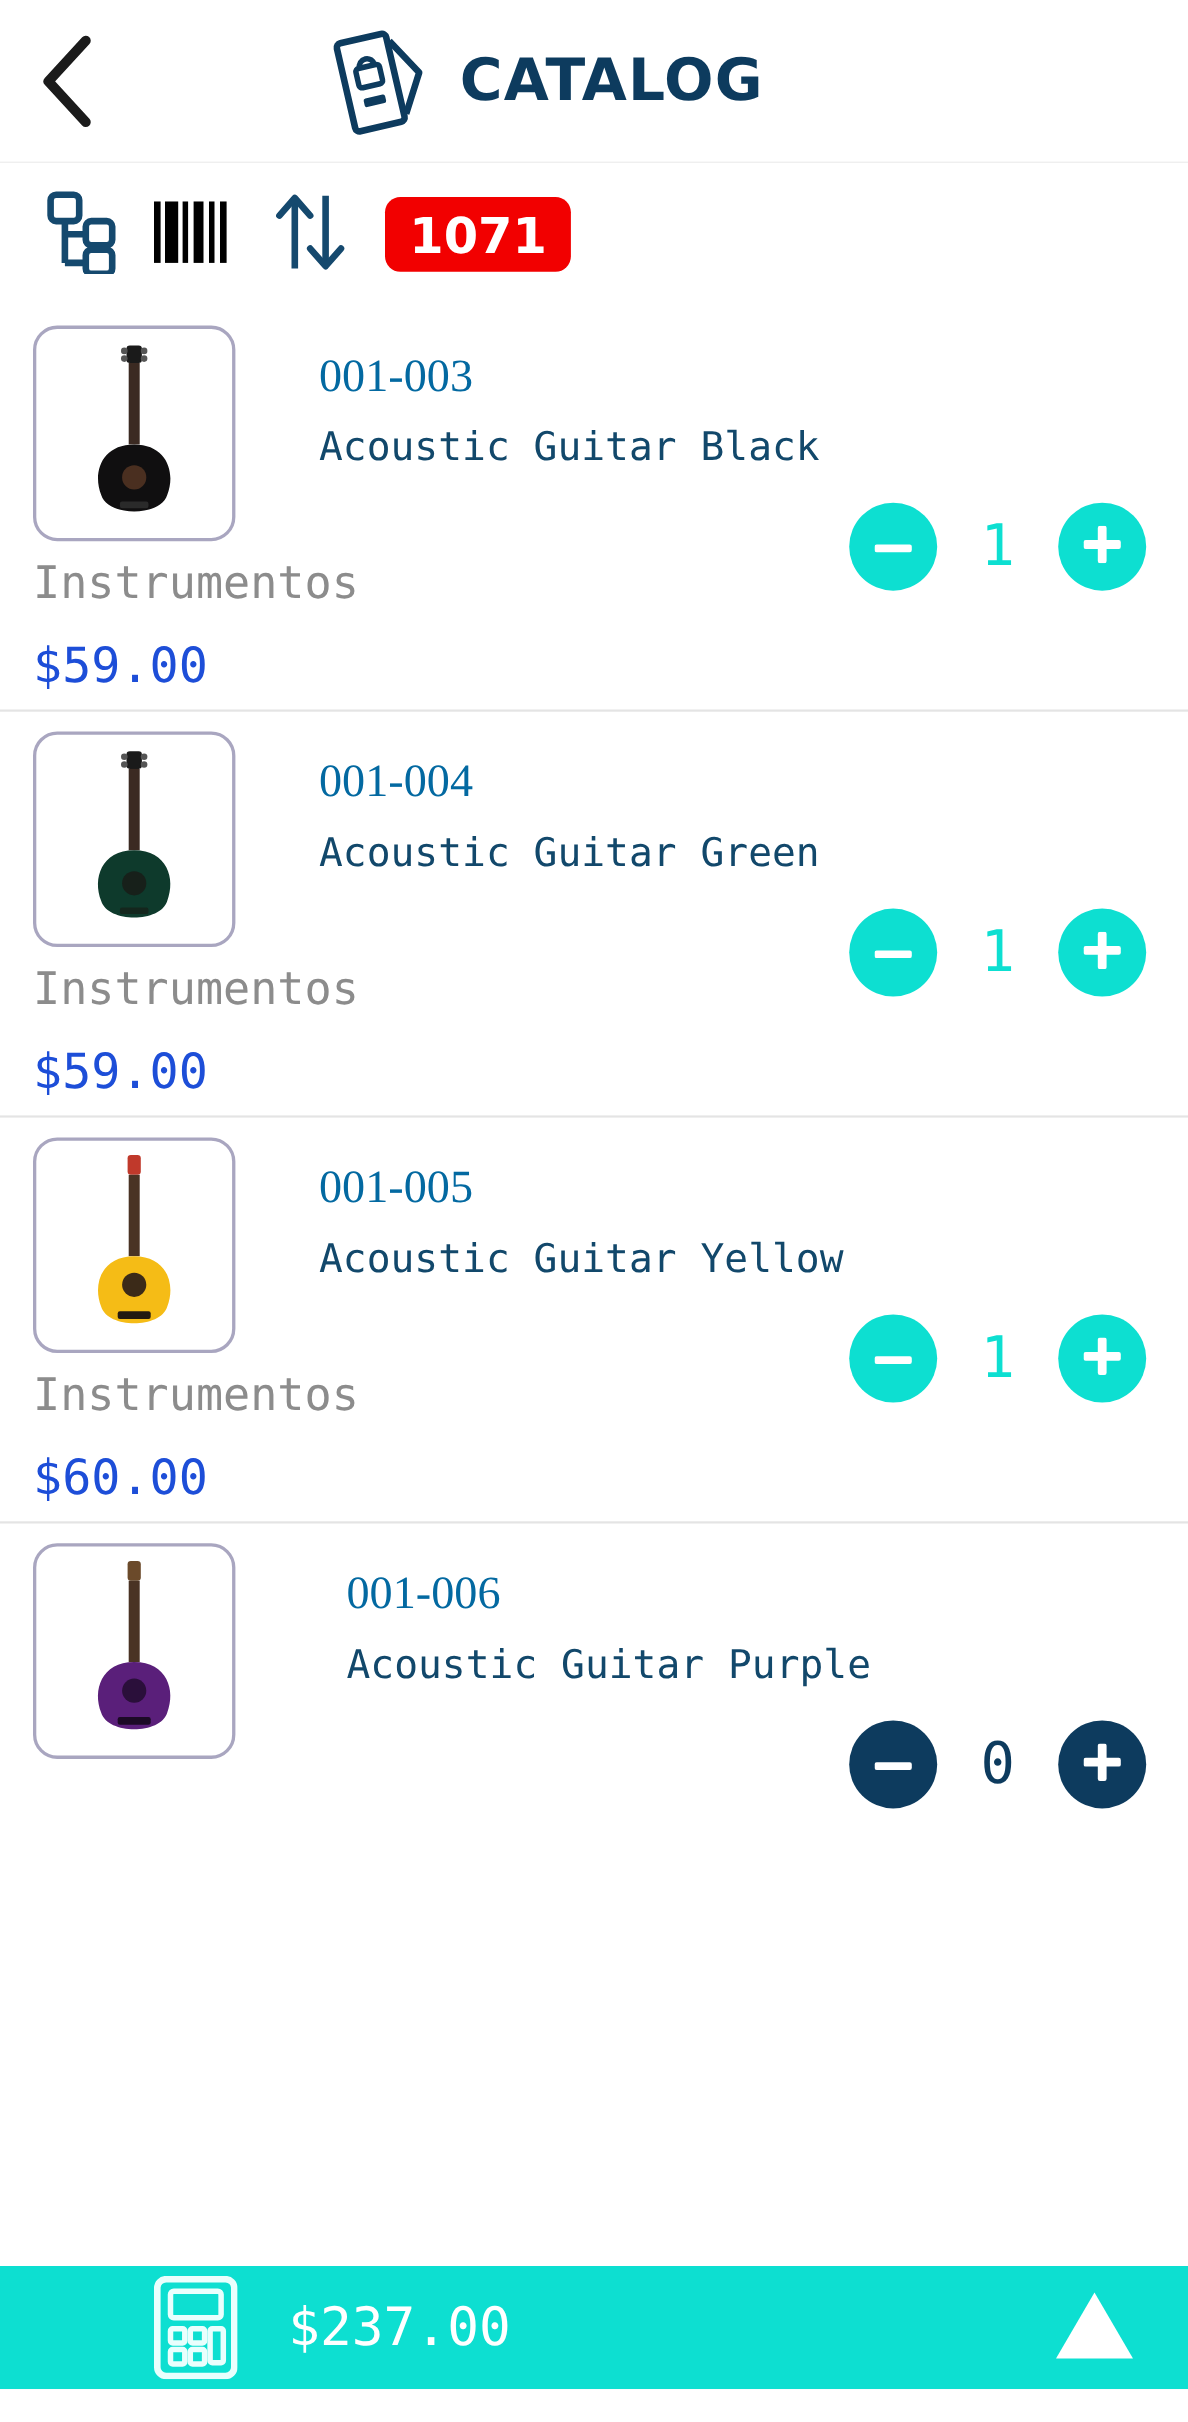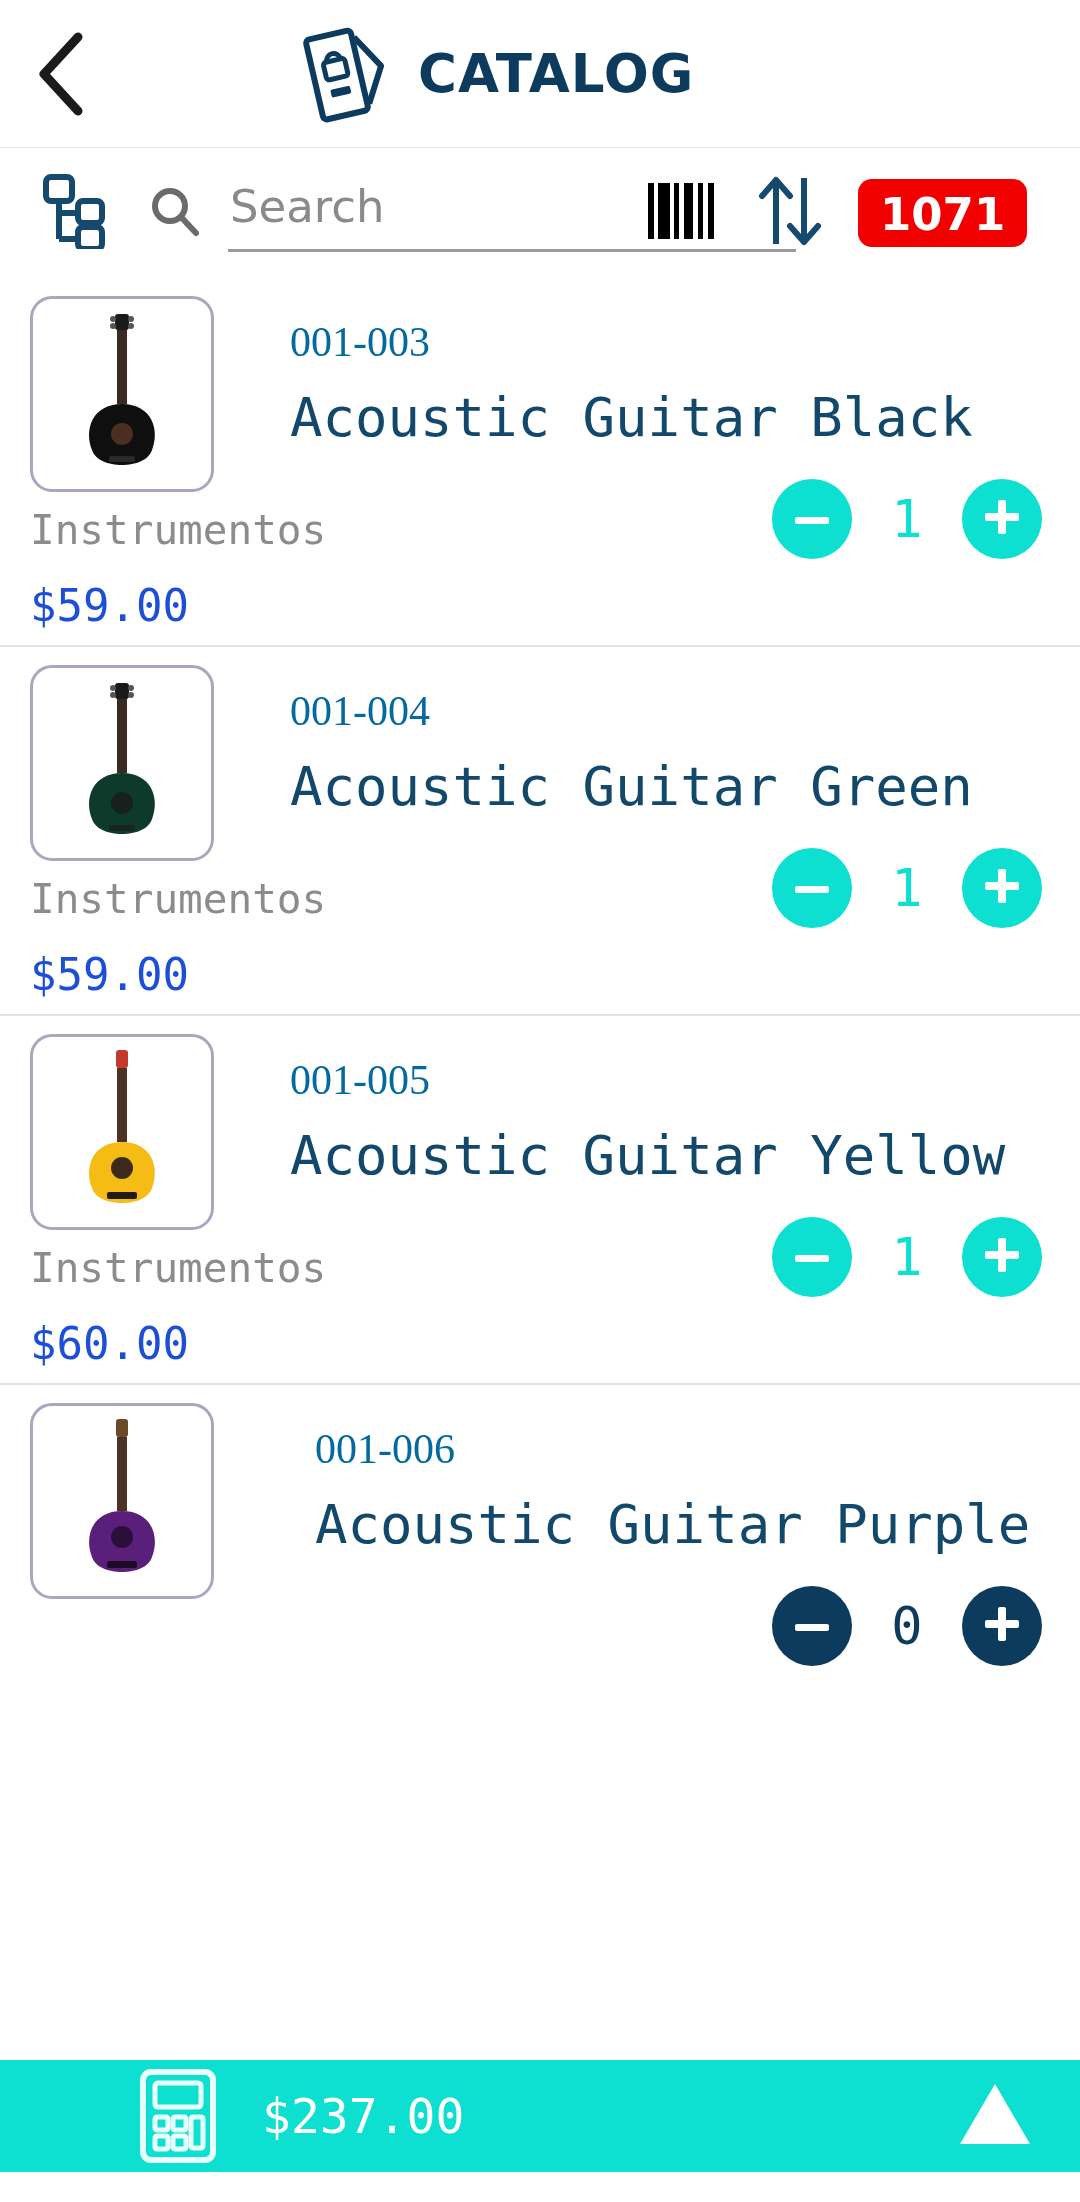--- a/index.html
+++ b/index.html
@@ -106,21 +106,21 @@
     font-size: 44px; color: #1d4ed8;
     margin-top: 26px;
   }
   .right-col { flex: 1; padding-left: 30px; padding-top: 22px; }
   .sku {
     font-family: Liberation Serif, serif;
     font-size: 42px; color: #0369a1;
   }
   .pname {
     font-family: "DejaVu Sans Mono", monospace;
-    font-size: 54px; color: #12486b;
+    font-size: 36px; color: #12486b;
     margin-top: 20px; white-space: nowrap;
   }
   .stepper {
     display: flex; align-items: center; justify-content: flex-end;
     gap: 0; margin-top: 30px; padding-right: 8px;
   }
   .circ {
     width: 80px; height: 80px; border-radius: 50%;
     display:flex; align-items:center; justify-content:center;
     cursor: pointer; flex: 0 0 auto;
@@ -194,29 +194,20 @@
           <rect x="8" y="4" width="26" height="24" rx="5" stroke="#15496e" stroke-width="6" fill="none"></rect>
           <path d="M21 28 L21 66" stroke="#15496e" stroke-width="6" fill="none"></path>
           <path d="M21 40 L40 40" stroke="#15496e" stroke-width="6" fill="none"></path>
           <path d="M21 66 L40 66" stroke="#15496e" stroke-width="6" fill="none"></path>
           <rect x="40" y="28" width="24" height="22" rx="5" stroke="#15496e" stroke-width="6" fill="none"></rect>
           <rect x="40" y="54" width="24" height="22" rx="5" stroke="#15496e" stroke-width="6" fill="none"></rect>
         </svg>
       </span>
     </div>
 
-    <div class="search-wrap">
-      <span class="search-icon">
-        <svg width="54" height="54" viewBox="0 0 54 54">
-          <circle cx="22" cy="22" r="15" stroke="#6b6b6b" stroke-width="6" fill="none"></circle>
-          <path d="M33 33 L48 49" stroke="#6b6b6b" stroke-width="6" stroke-linecap="round"></path>
-        </svg>
-      </span>
-      <input class="search-field" type="text" placeholder="Search" style="">
-    </div>
 
     <div class="tool-icons">
       <span class="barcode-btn">
         <span>
           <svg width="76" height="56" viewBox="0 0 76 56">
             <g fill="#000000">
               <rect x="2" y="0" width="6" height="56"></rect>
               <rect x="12" y="0" width="12" height="56"></rect>
               <rect x="28" y="0" width="5" height="56"></rect>
               <rect x="38" y="0" width="9" height="56"></rect>

